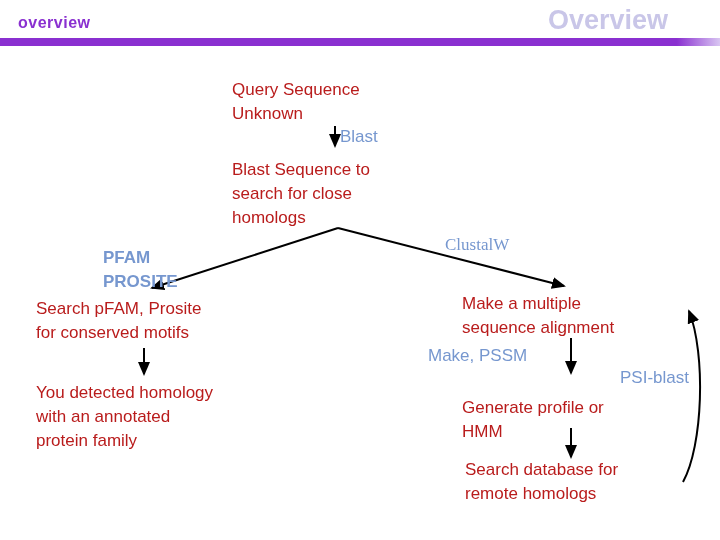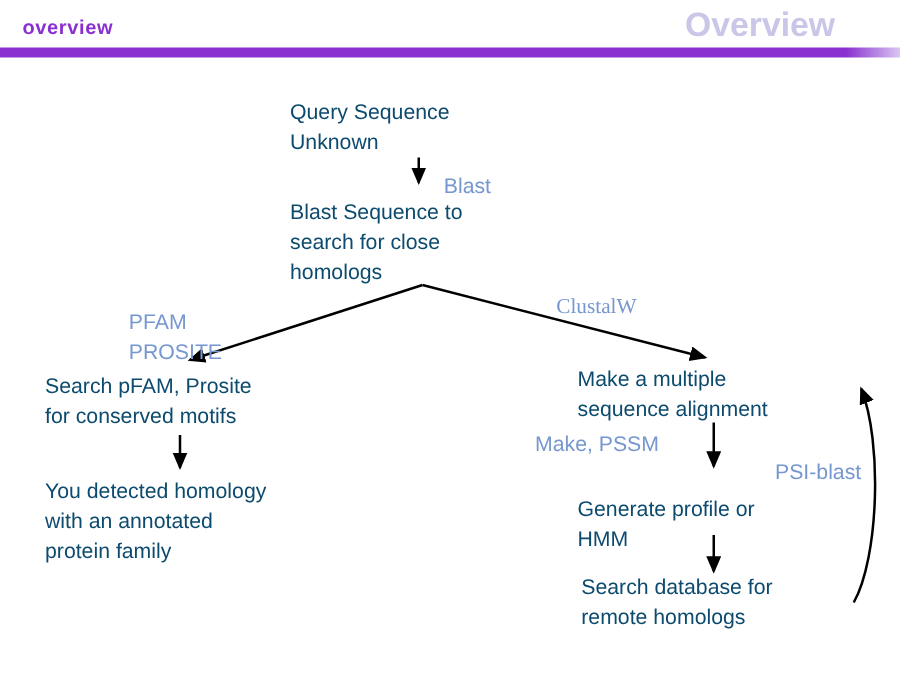--- a/index.html
+++ b/index.html
@@ -40,21 +40,21 @@
     height: 8px;
     background: linear-gradient(90deg,
       var(--accent-purple, #8A30D0) 0%,
       var(--accent-purple, #8A30D0) 94%,
       #d9c6f2 100%);
   }
   .txt {
     position: absolute;
     font-size: 17px;
     line-height: 24px;
-    color: #0c4a6e;
+    color: #b91c1c;
     white-space: pre-line;
   }
   .tool {
     color: var(--tool-blue, #7697CF);
   }
   .arrows {
     position: absolute;
     left: 0;
     top: 0;
     width: 720px;
@@ -81,26 +81,26 @@
     <line x1="338" y1="228" x2="152" y2="288" stroke="#000" stroke-width="2" marker-end="url(#ah)"></line>
     <line x1="338" y1="228" x2="564" y2="286" stroke="#000" stroke-width="2" marker-end="url(#ah)"></line>
     <line x1="144" y1="348" x2="144" y2="374" stroke="#000" stroke-width="2" marker-end="url(#ah)"></line>
     <line x1="571" y1="338" x2="571" y2="373" stroke="#000" stroke-width="2" marker-end="url(#ah)"></line>
     <line x1="571" y1="428" x2="571" y2="457" stroke="#000" stroke-width="2" marker-end="url(#ah)"></line>
     <path d="M 683,482 C 703,446 706,354 689,311" fill="none" stroke="#000" stroke-width="2" marker-end="url(#ah)"></path>
   </svg>
 
   <div class="txt" style="left:232px; top:78px;">Query Sequence
 Unknown</div>
-  <div class="txt tool" style="left:355px; top:125px;margin-top:12px;">Blast</div>
+  <div class="txt tool" style="left:340px; top:125px;">Blast</div>
   <div class="txt" style="left:232px; top:158px;">Blast Sequence to
 search for close
 homologs</div>
 
-  <div class="txt tool" style="left:103px; top:246px;">PFAM
+  <div class="txt tool" style="left:103px; top:246px;font-weight:bold;">PFAM
 PROSITE</div>
   <div class="txt" style="left:36px; top:381px;">You detected homology
 with an annotated
 protein family</div>
   <div class="txt" style="left:36px; top:297px;">Search pFAM, Prosite
 for conserved motifs</div>
 
   <div class="txt tool" style="left:445px; top:233px;font-family:Liberation Serif, serif;">ClustalW</div>
   <div class="txt" style="left:462px; top:292px;">Make a multiple
 sequence alignment</div>

